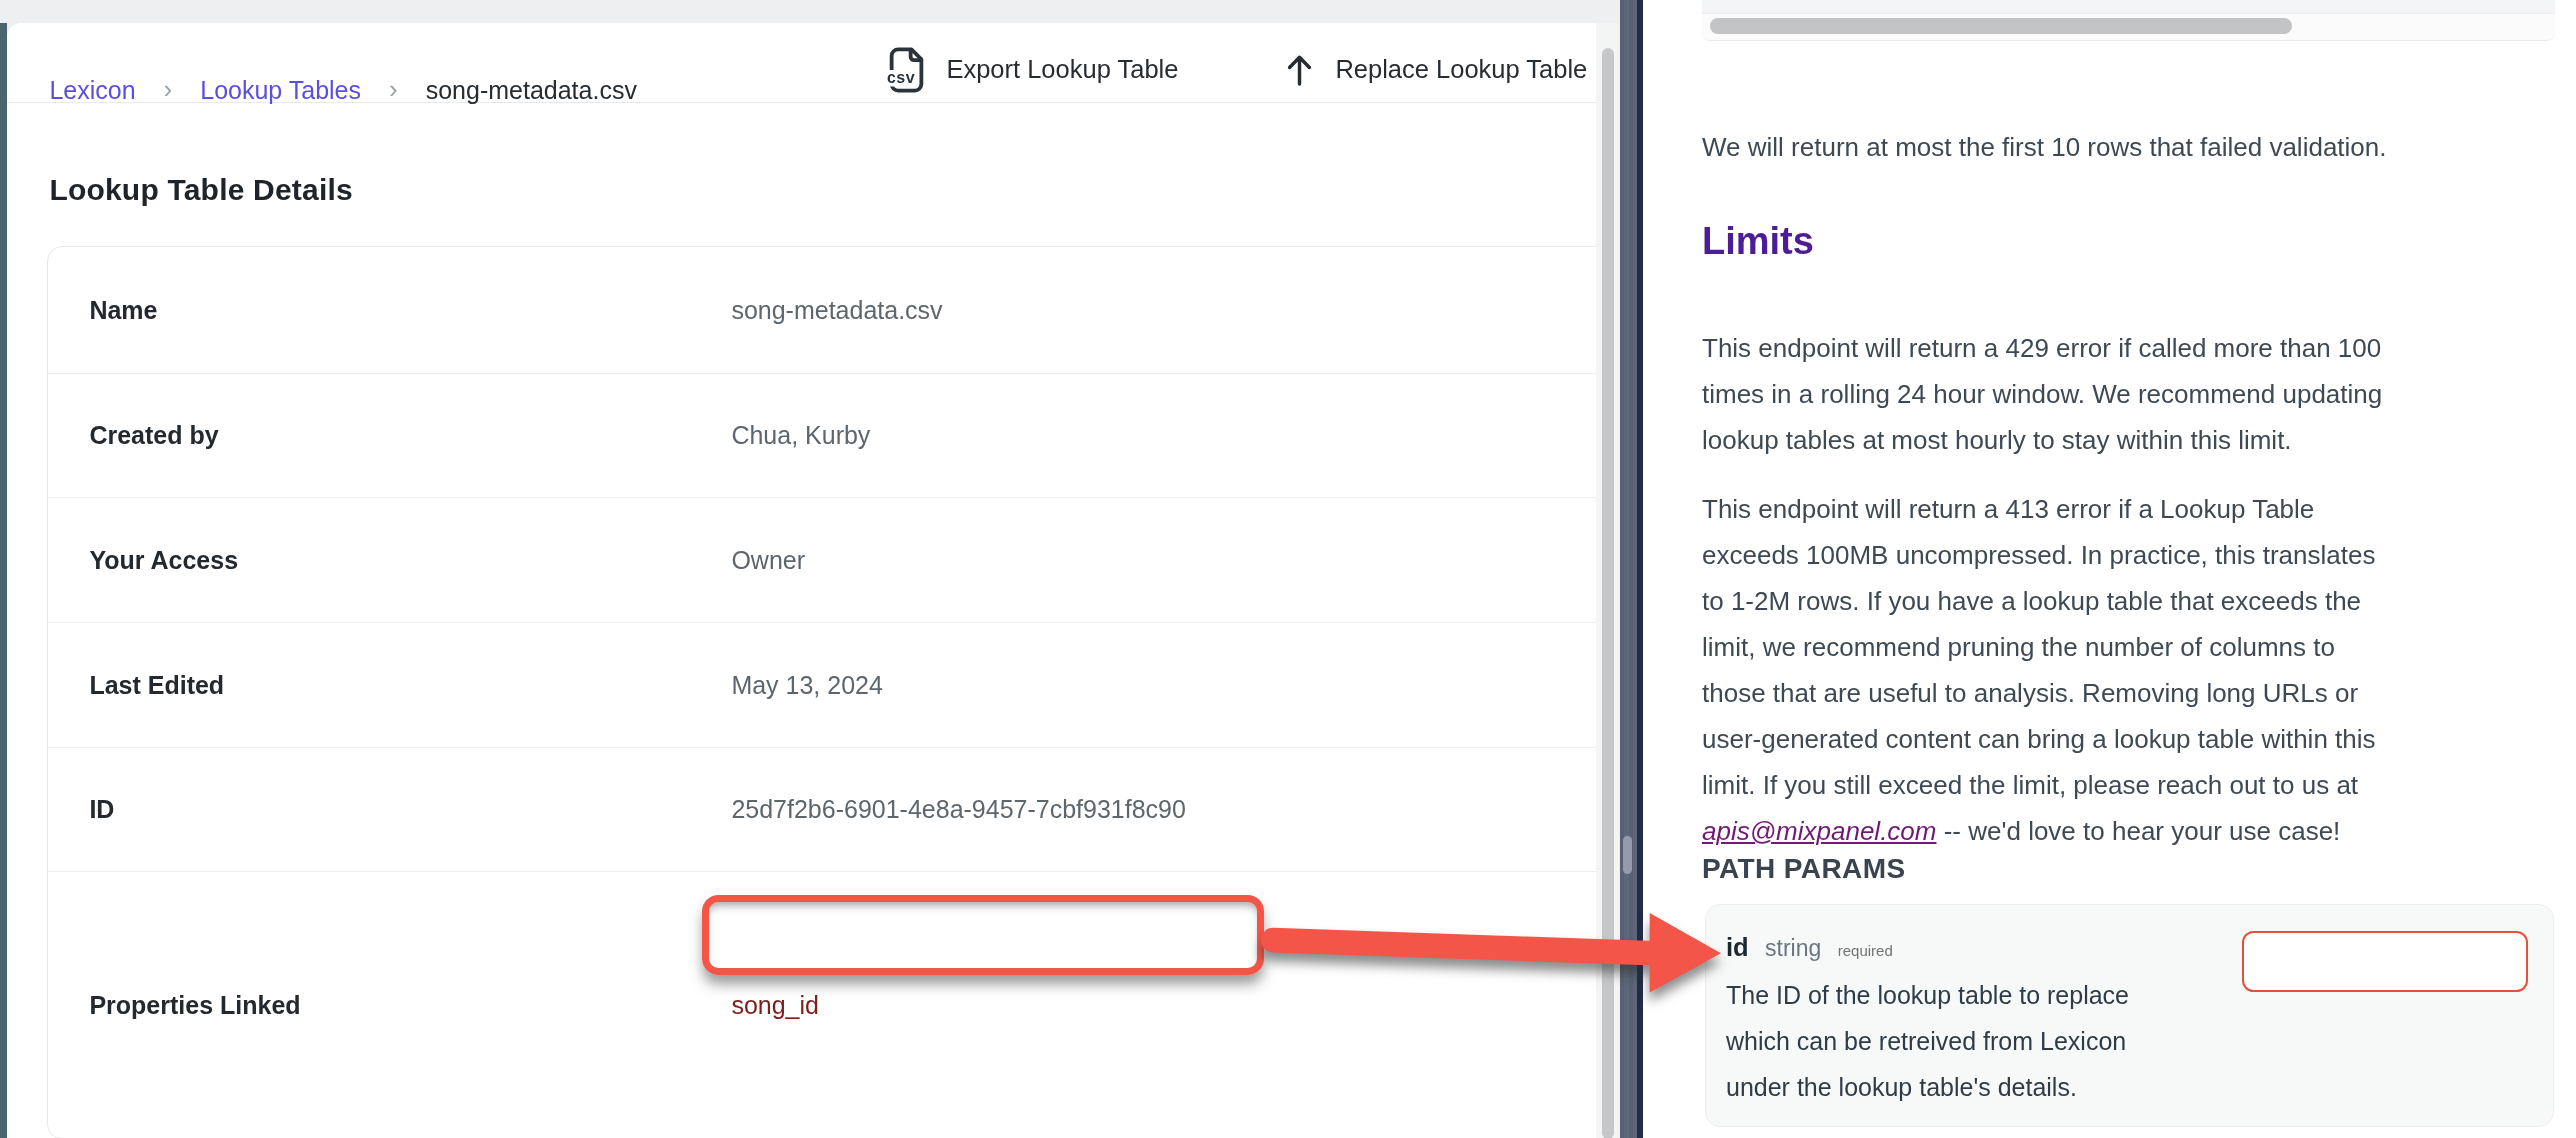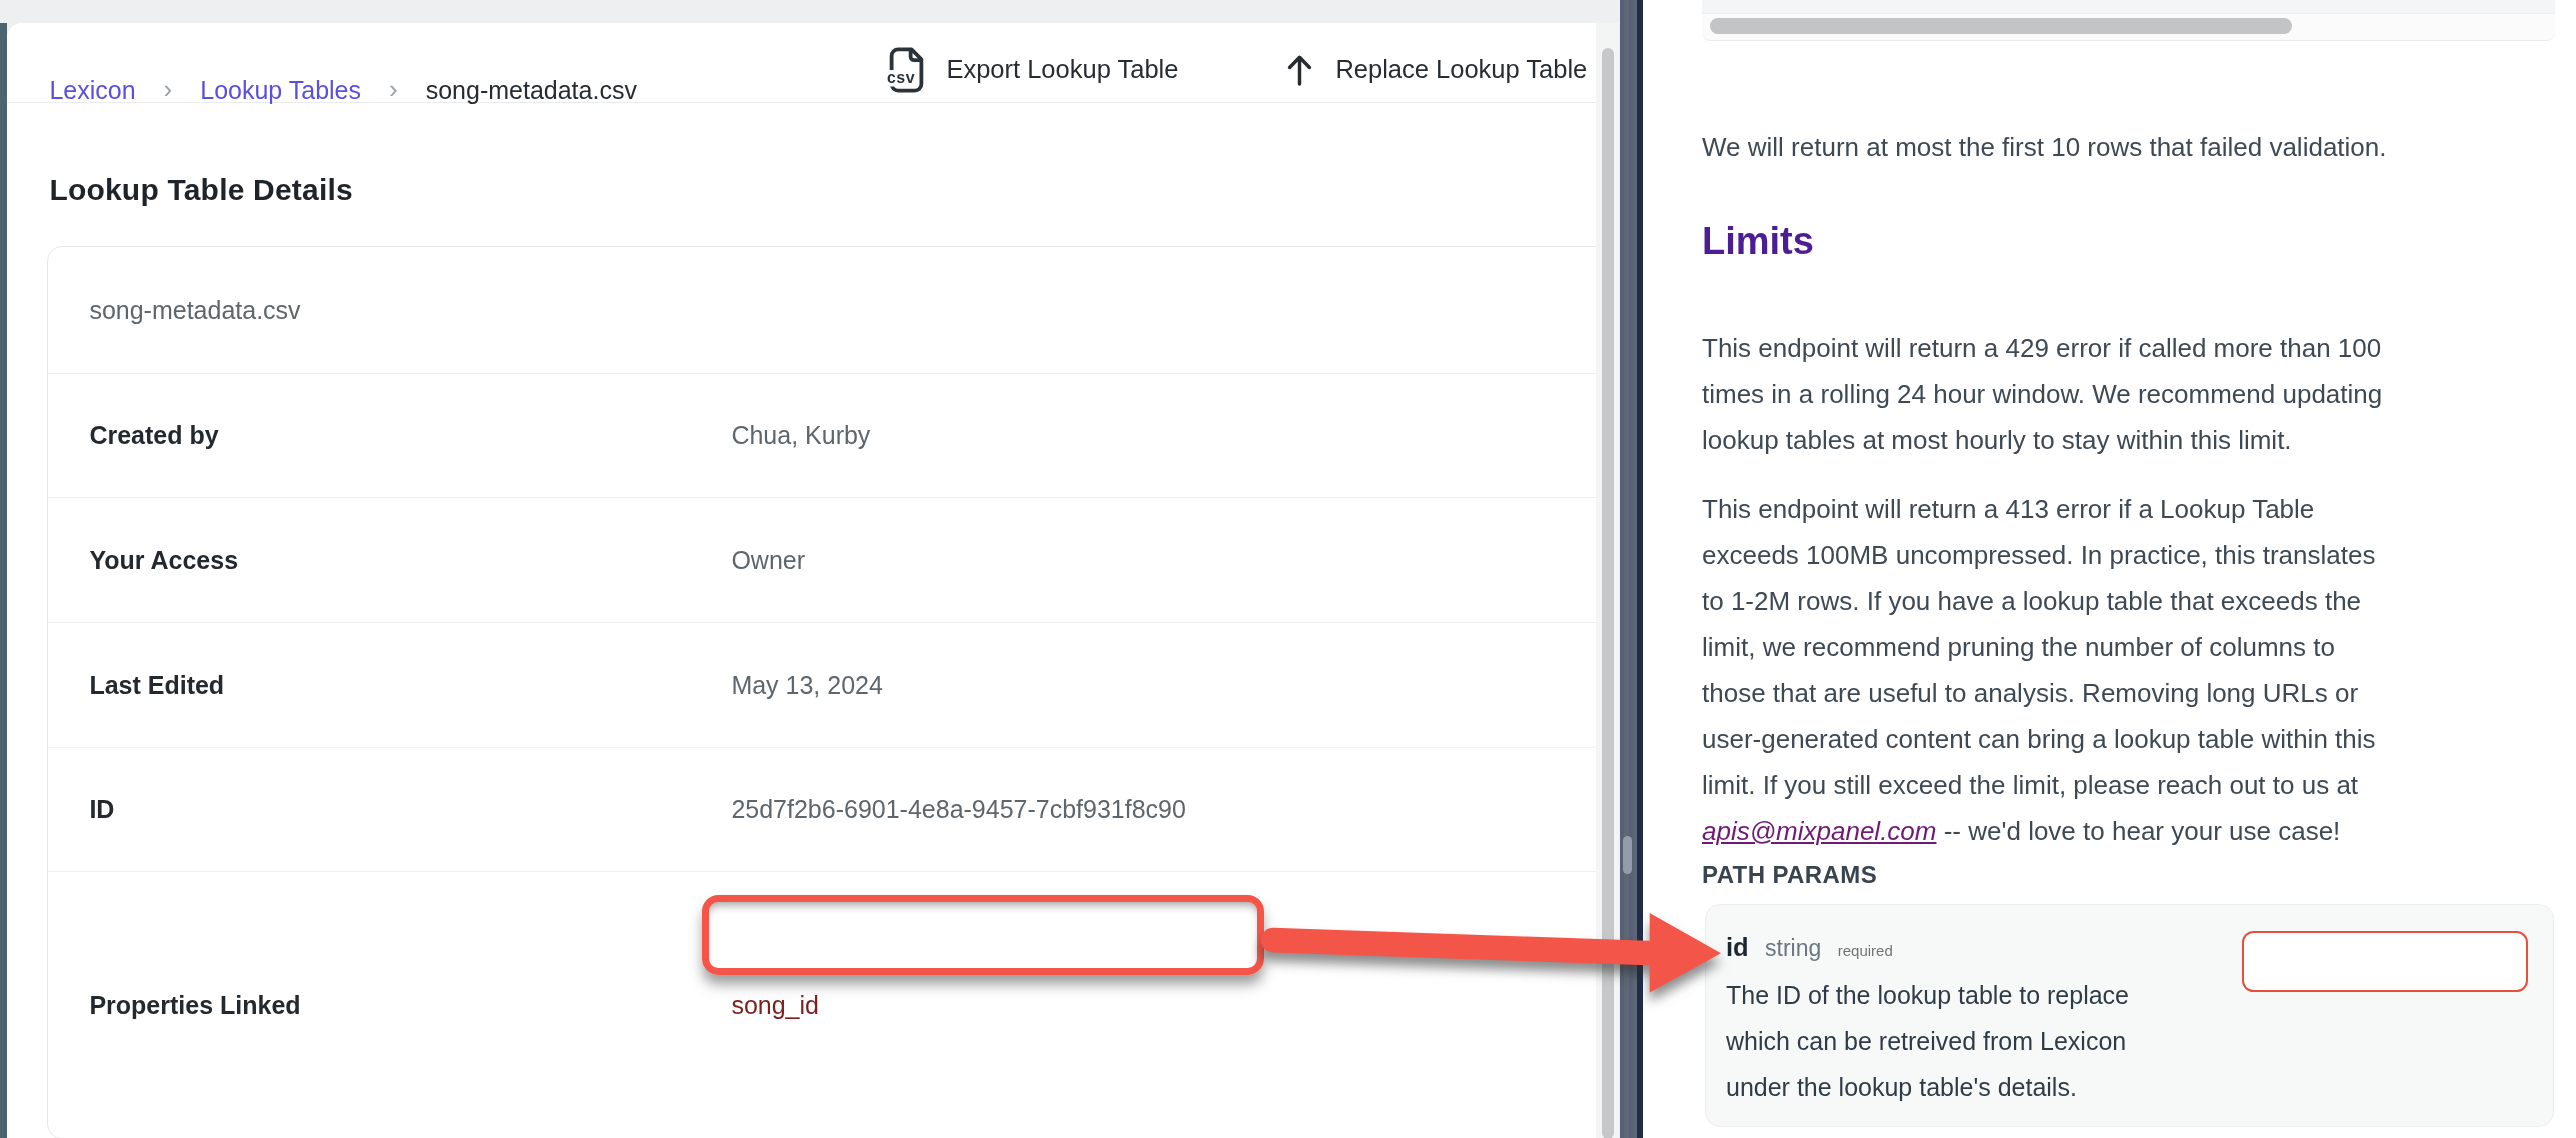--- a/index.html
+++ b/index.html
@@ -55,21 +55,21 @@
   .codefoot { position:absolute; left:59px; top:0; width:853px; height:13px; background:#f4f5f6; }
   .hsb { position:absolute; left:59px; top:13px; width:853px; height:28px; background:#fbfbfc; border-top:1.6px solid #ededee; border-bottom:1.6px solid #e9eaeb; border-radius:0 0 8.2px 8.2px; }
   .hsb-thumb { position:absolute; left:8.2px; top:4.1px; width:582px; height:16.4px; background:#c2c4c6; border-radius:8.2px; }
 
   .rtext { position:absolute; left:59px; width:858px; font-size:26px; line-height:46px; color:#3e4954; white-space:pre-line;margin-top:19px; }
   .p0 { top:105px; }
   .h2 { position:absolute; left:59px; top:220px; font-size:38px; font-weight:600; color:#4c1d95; }
   .p1 { top:306px; }
   .p2 { top:467px; }
   .doclink { color:#701a75; text-decoration:underline; cursor:pointer;font-style:italic; }
-  .pp { position:absolute; left:59px; top:853px; font-size:24px; font-weight:600; letter-spacing:0.4px; color:#3a444e;margin-top:8px; }
+  .pp { position:absolute; left:59px; top:853px; font-size:28px; font-weight:600; letter-spacing:0.4px; color:#3a444e; }
 
   .pcard { position:absolute; left:62px; top:904px; width:849px; height:223px; background:#f7f8f8; border:1.6px solid #ededee; border-radius:15px; }
   .pid-row { position:absolute; left:20px; top:28px; display:flex; align-items:baseline; gap:16.4px; white-space:nowrap; }
   .pid-name { font-size:25.5px; font-weight:700; color:#1c2732; }
   .pid-type { font-size:23px; color:#6b7683; }
   .pid-req  { font-size:15px; color:#737373; }
   .pdesc { position:absolute; left:20px; top:67px; font-size:25px; line-height:46px; color:#2f3b47; white-space:pre-line; }
   .pinput {
     position:absolute; right:25px; top:25.5px; width:286px; height:61px;
     background:#fff; border:2.5px solid #e5503c; border-radius:11.5px; outline:none;
@@ -123,20 +123,21 @@
         </svg>
       </span>
       <span>Replace Lookup Table</span>
     </div>
   </div>
 
   <div class="pgtitle">Lookup Table Details</div>
 
   <div class="card">
     <div class="row" style="height:127px">
+      <span class="lab">Name</span>
       <span class="val">song-metadata.csv</span>
     </div>
     <div class="row" style="height:124px">
       <span class="lab">Created by</span>
       <span class="val">Chua, Kurby</span>
     </div>
     <div class="row" style="height:125px">
       <span class="lab">Your Access</span>
       <span class="val">Owner</span>
     </div>

